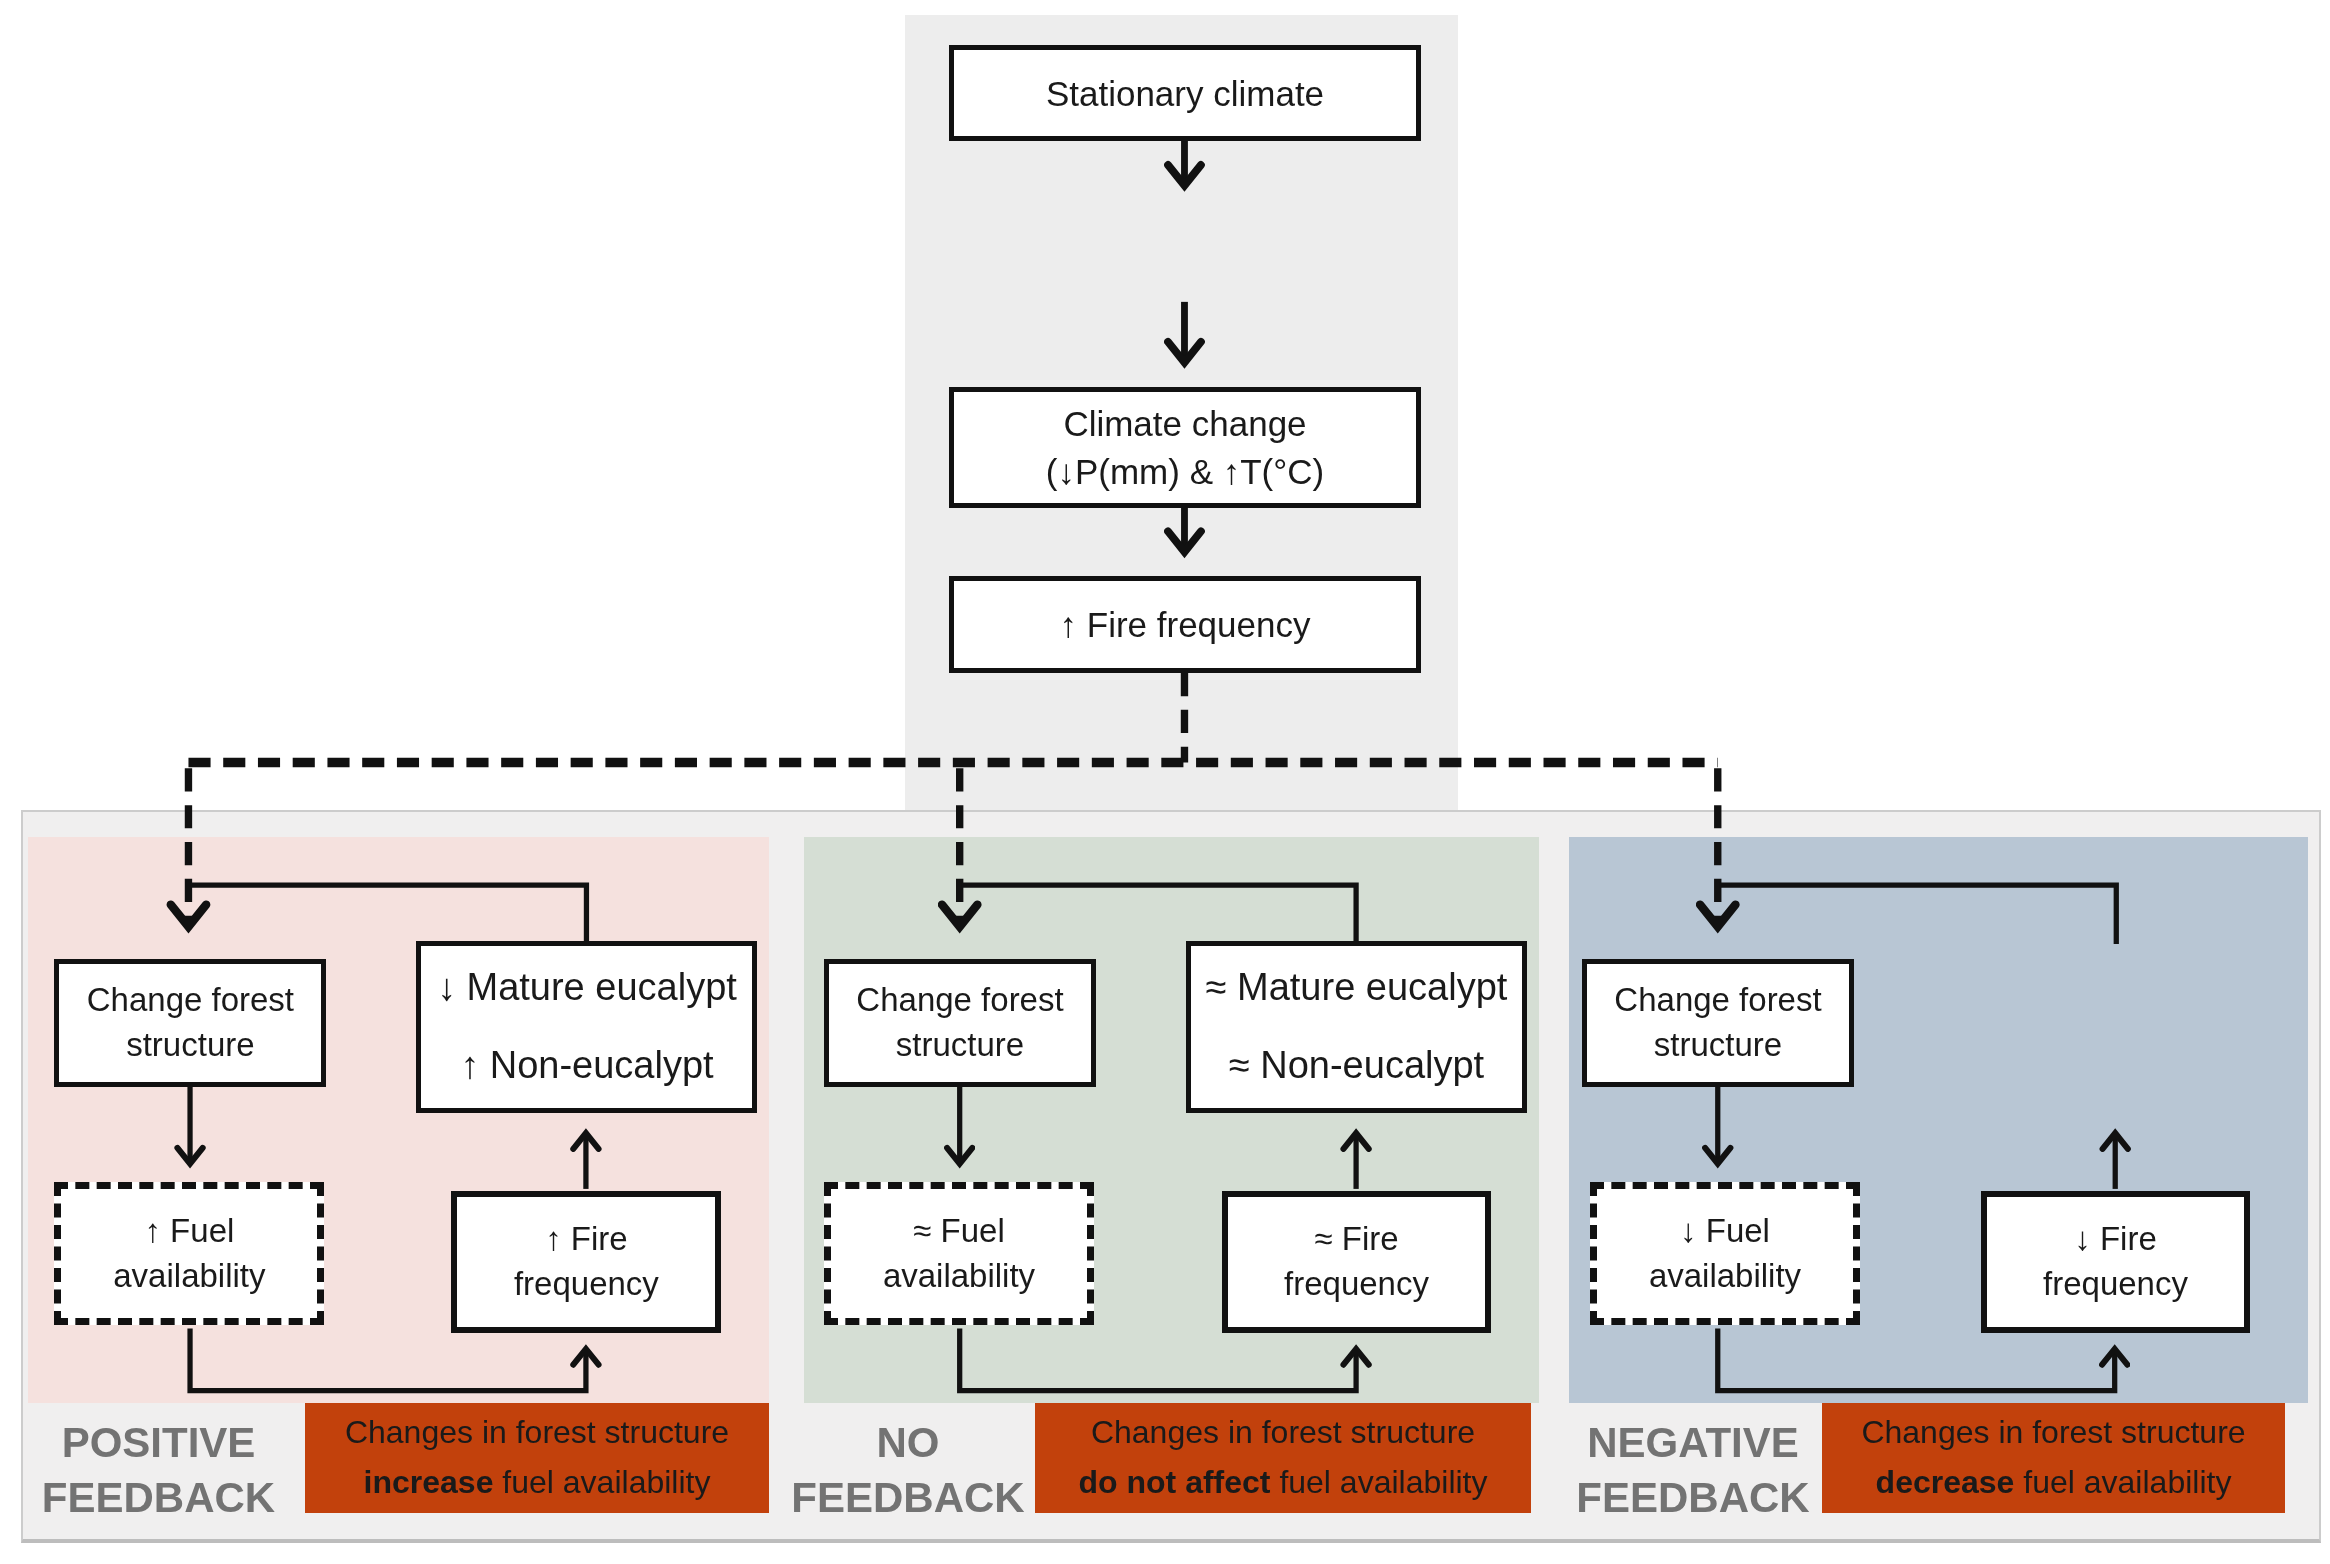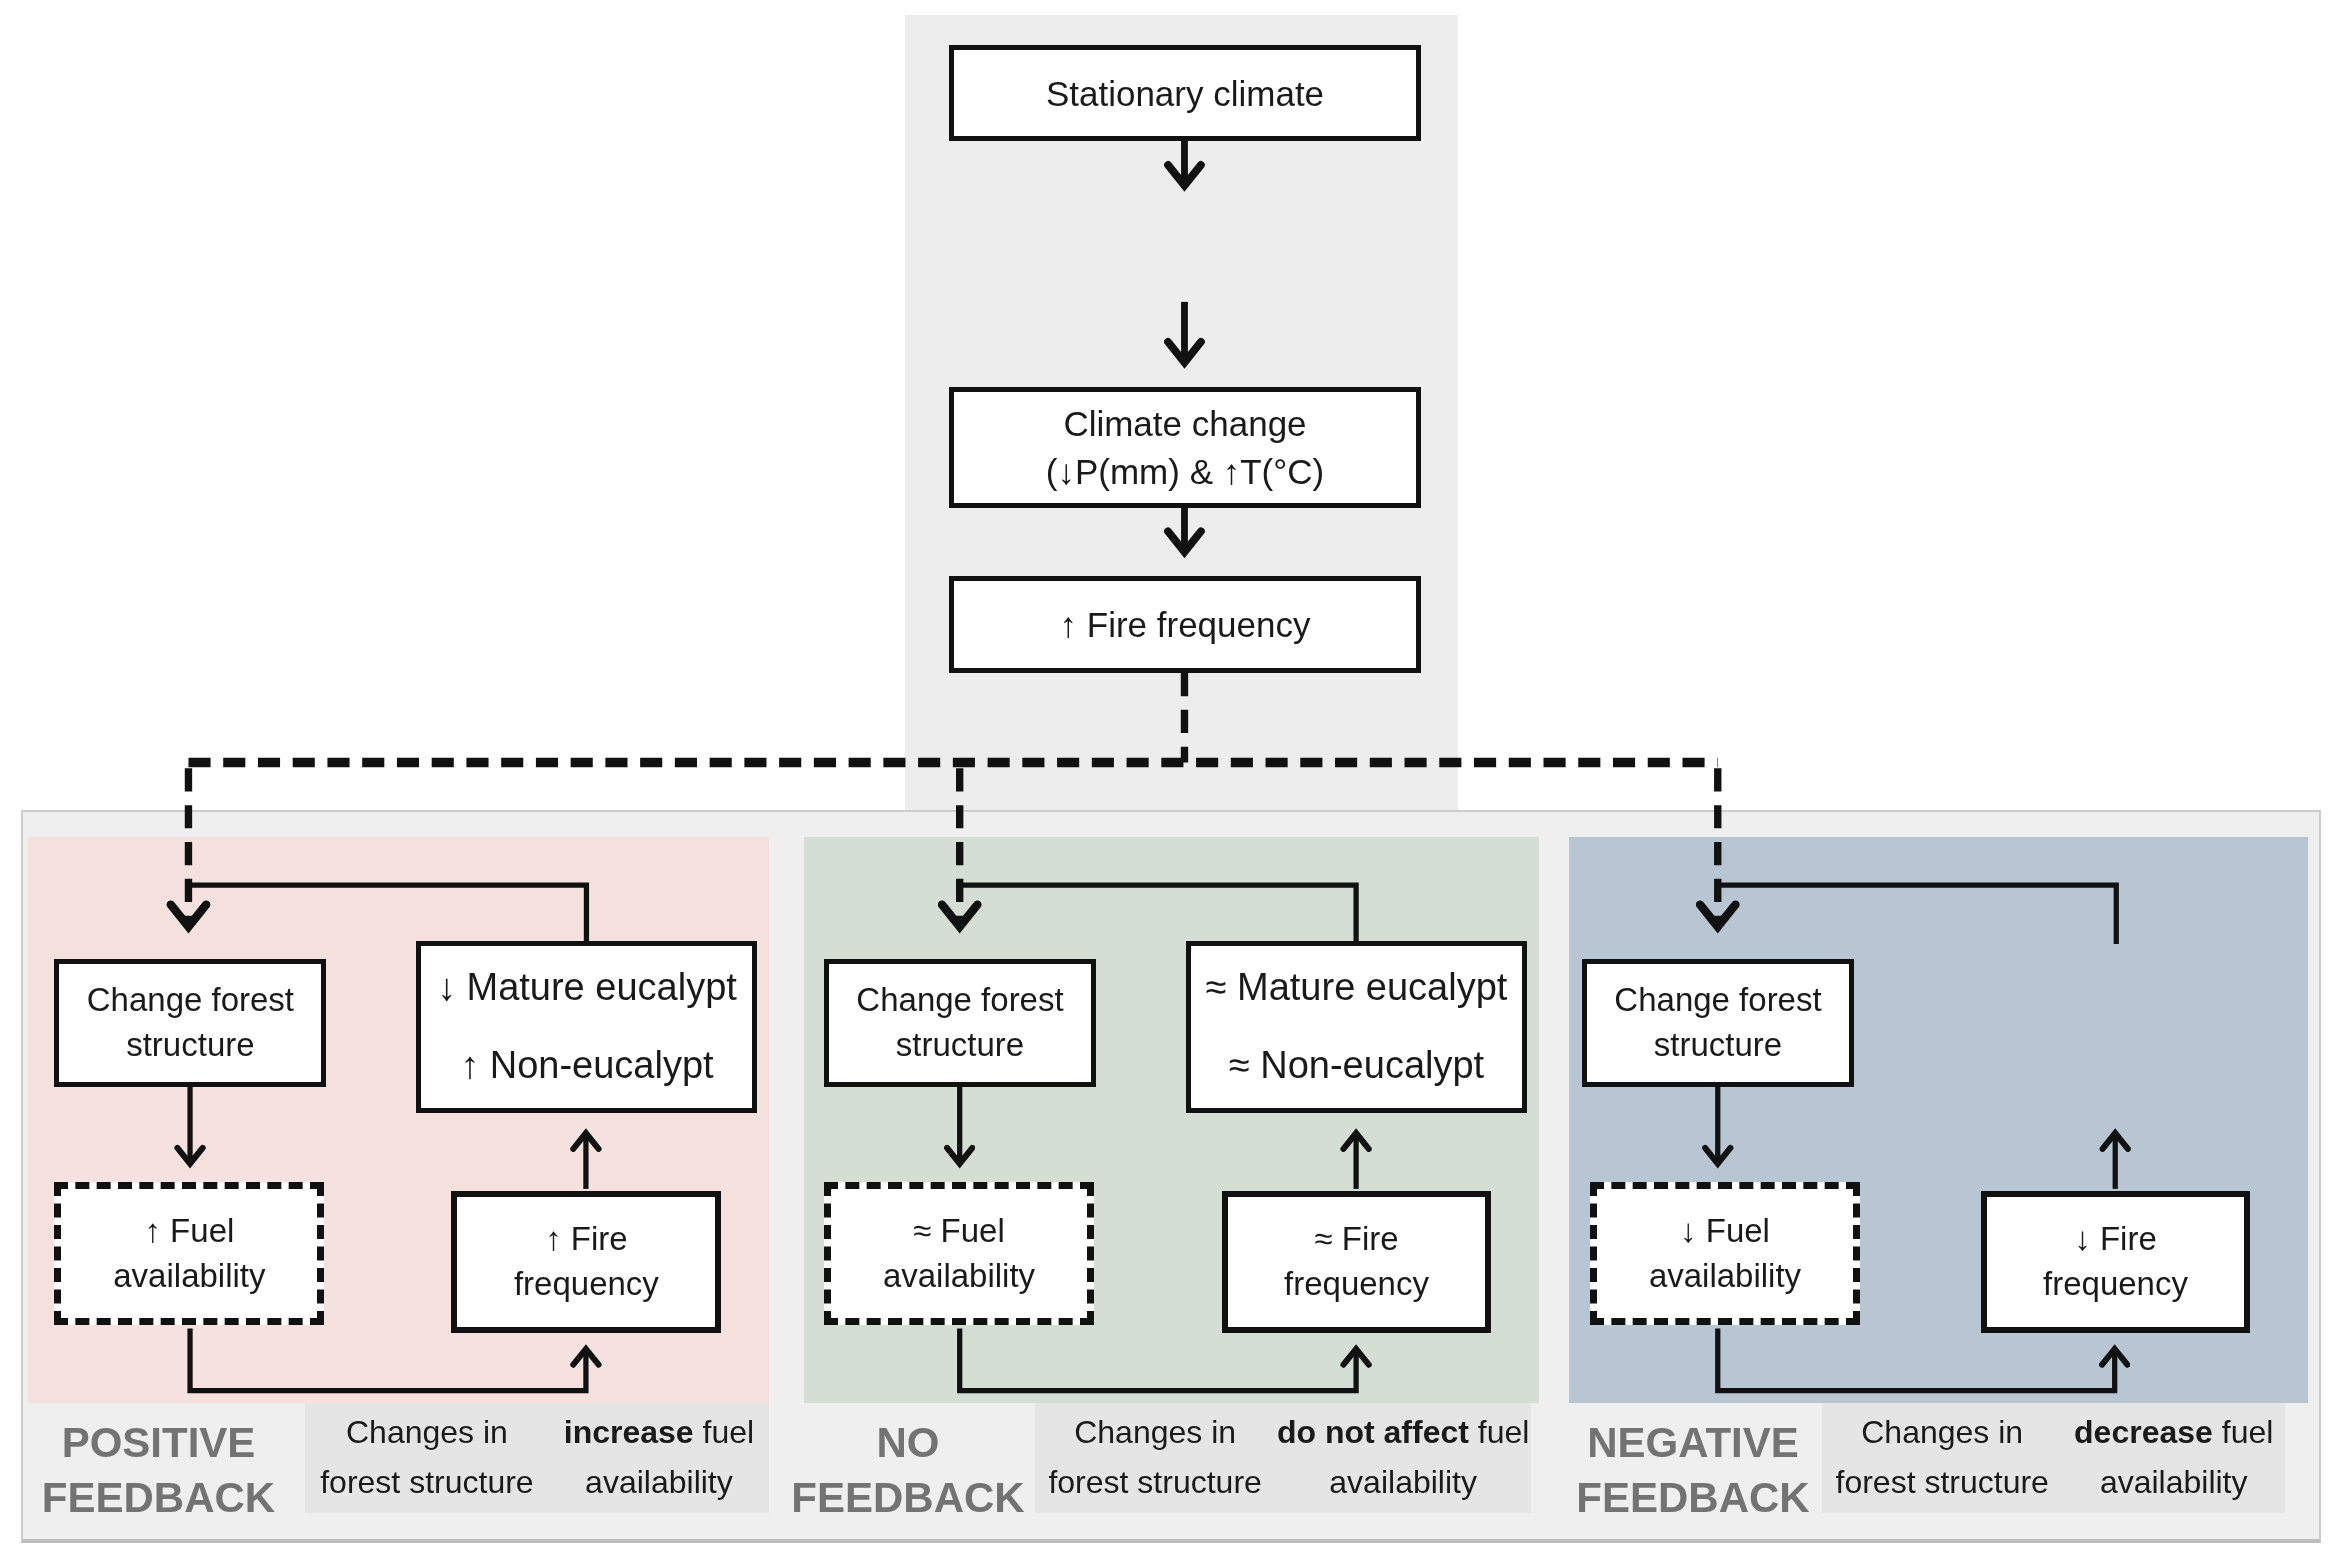--- a/index.html
+++ b/index.html
@@ -62,22 +62,22 @@
   
   .feedback-label {
     position:absolute; z-index:3; font-weight:bold; font-size:42px; line-height:1.3;
     text-align:center; color:#737373;
   }
   .label-positive { left:32px;  top:1416px; width:253px; }
   .label-no       { left:787px; top:1416px; width:242px; }
   .label-negative { left:1572px; top:1416px; width:242px; }
 
   .caption-box {
-    position:absolute; z-index:3; top:1403px; height:110px; background:#e5e5e5;
-    display:flex; flex-direction:row; align-items:center; justify-content:center;
+    position:absolute; z-index:3; top:1403px; height:110px; background:#c2410c;
+    display:flex; flex-direction:column; align-items:center; justify-content:center;
     font-size:32px; line-height:1.55; text-align:center;
   }
   .caption-positive { left:305px;  width:464px; }
   .caption-no       { left:1035px; width:496px; }
   .caption-negative { left:1822px; width:463px; }
   .caption-box b { font-weight:bold; }
 </style>
 </head>
 <body>
 

